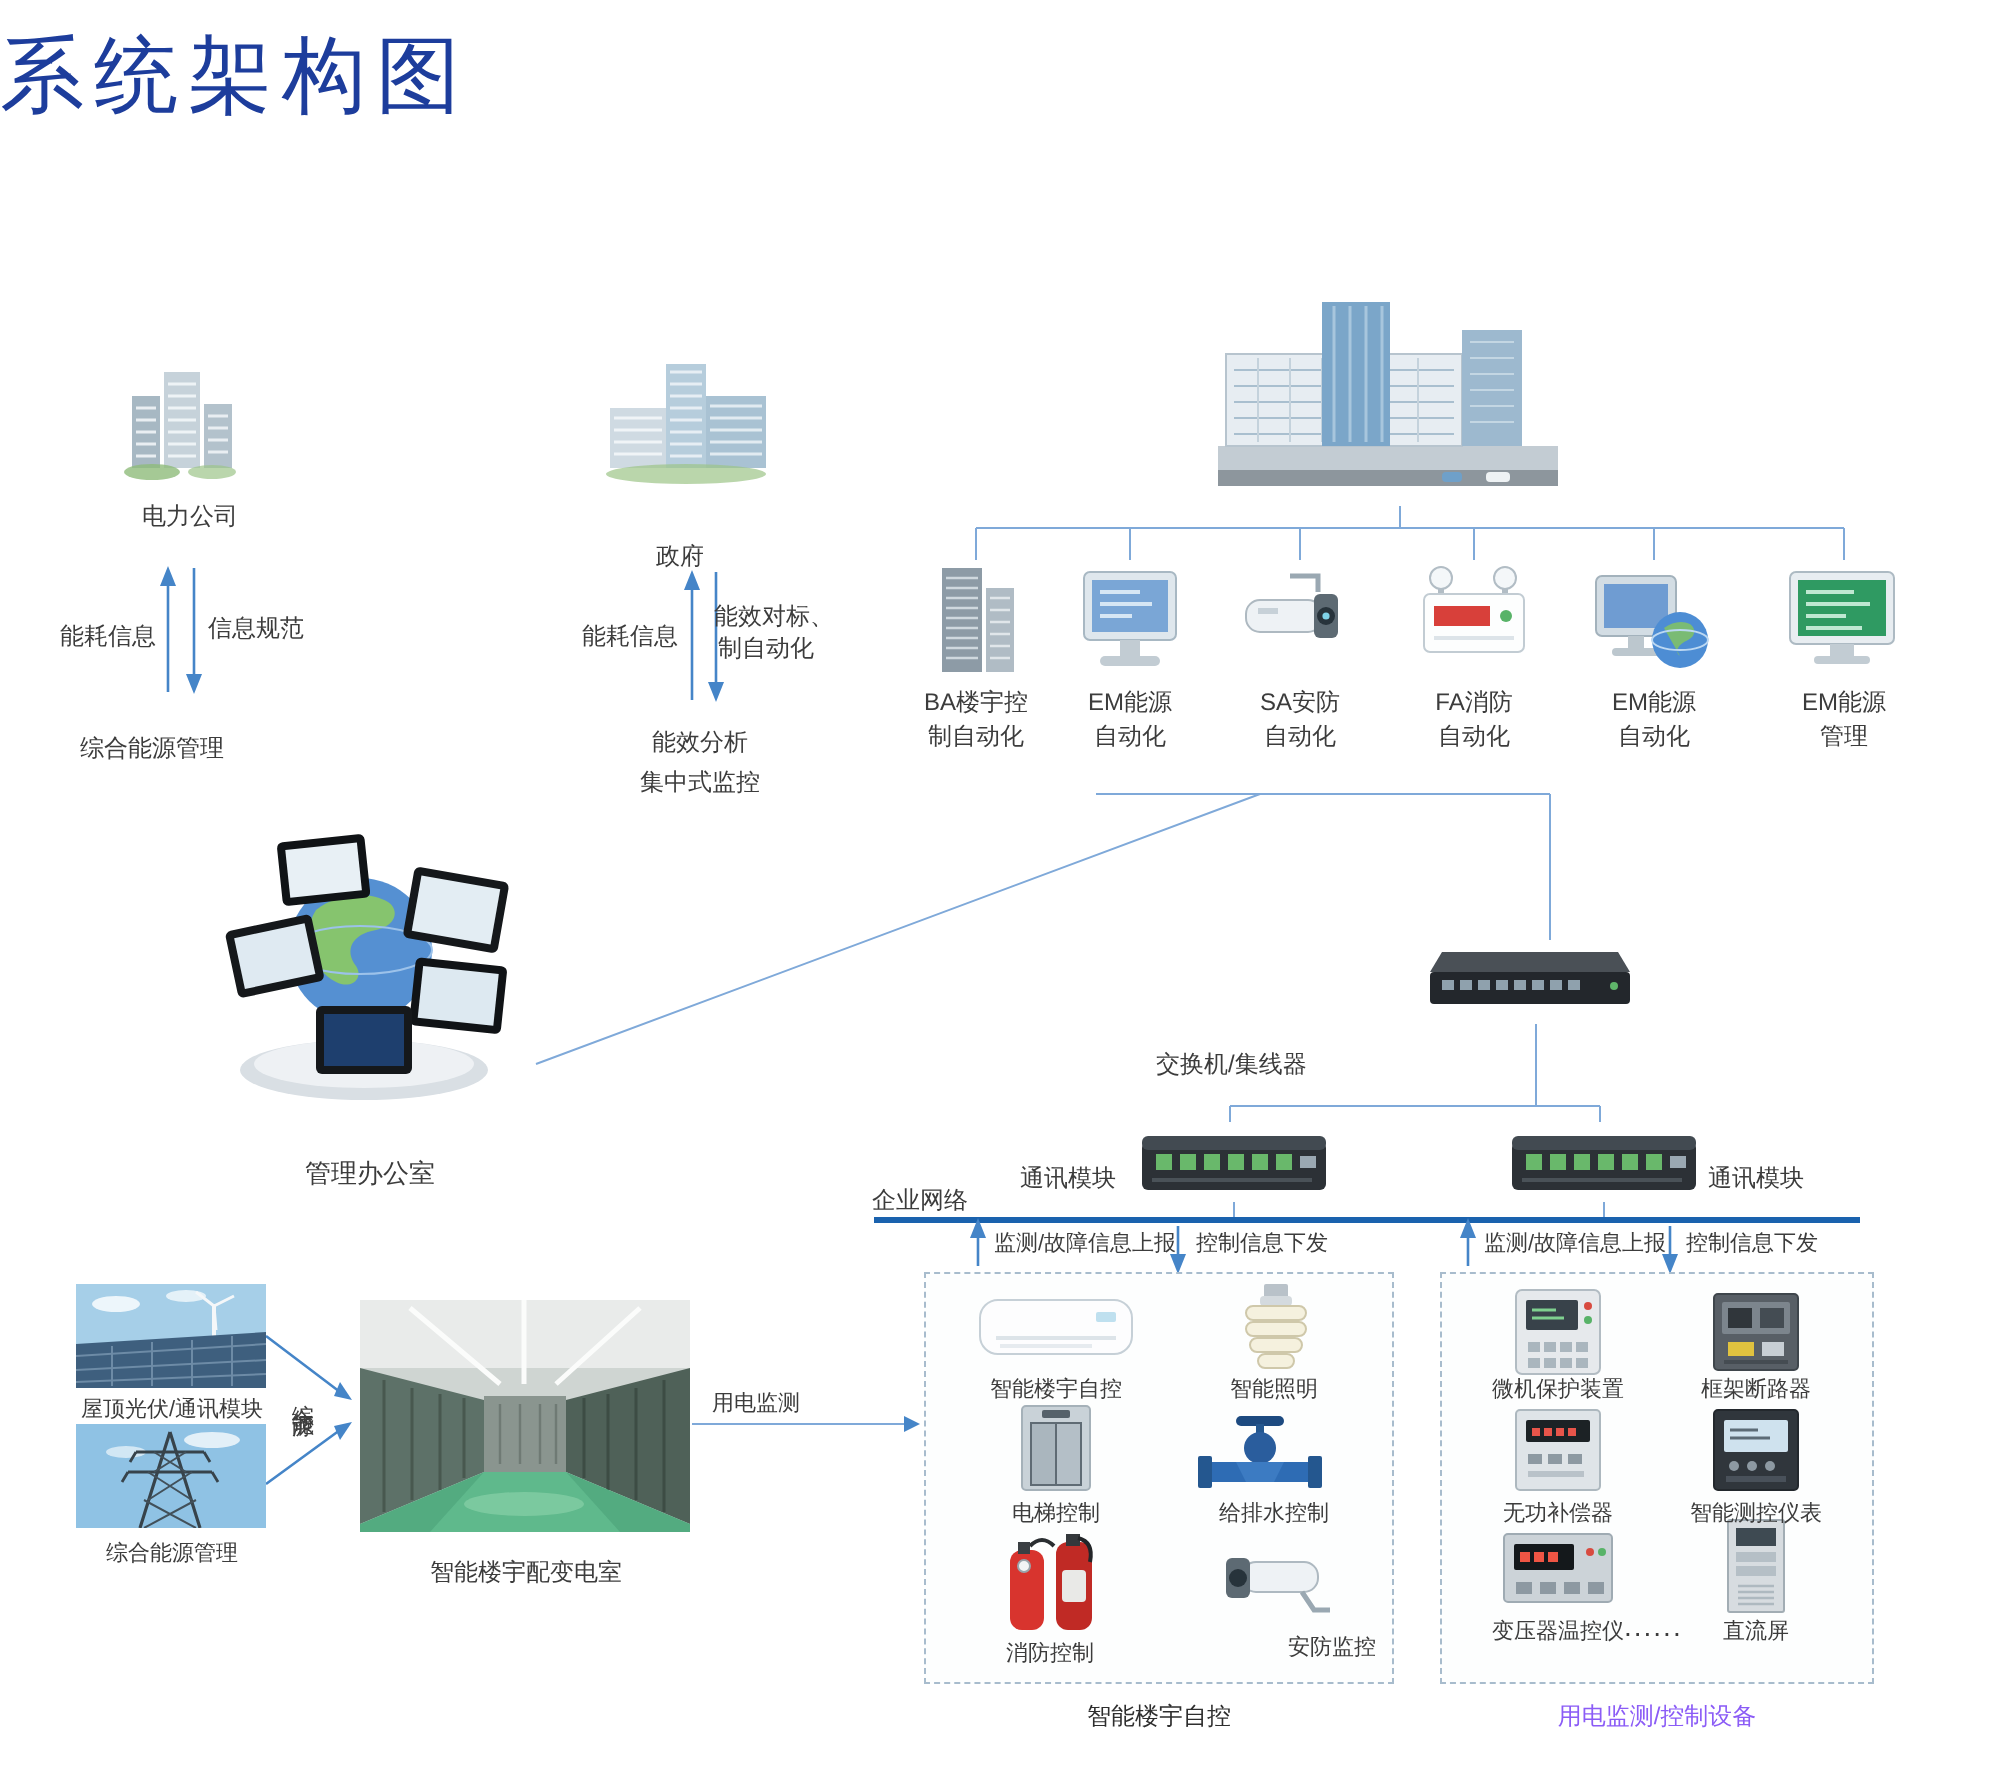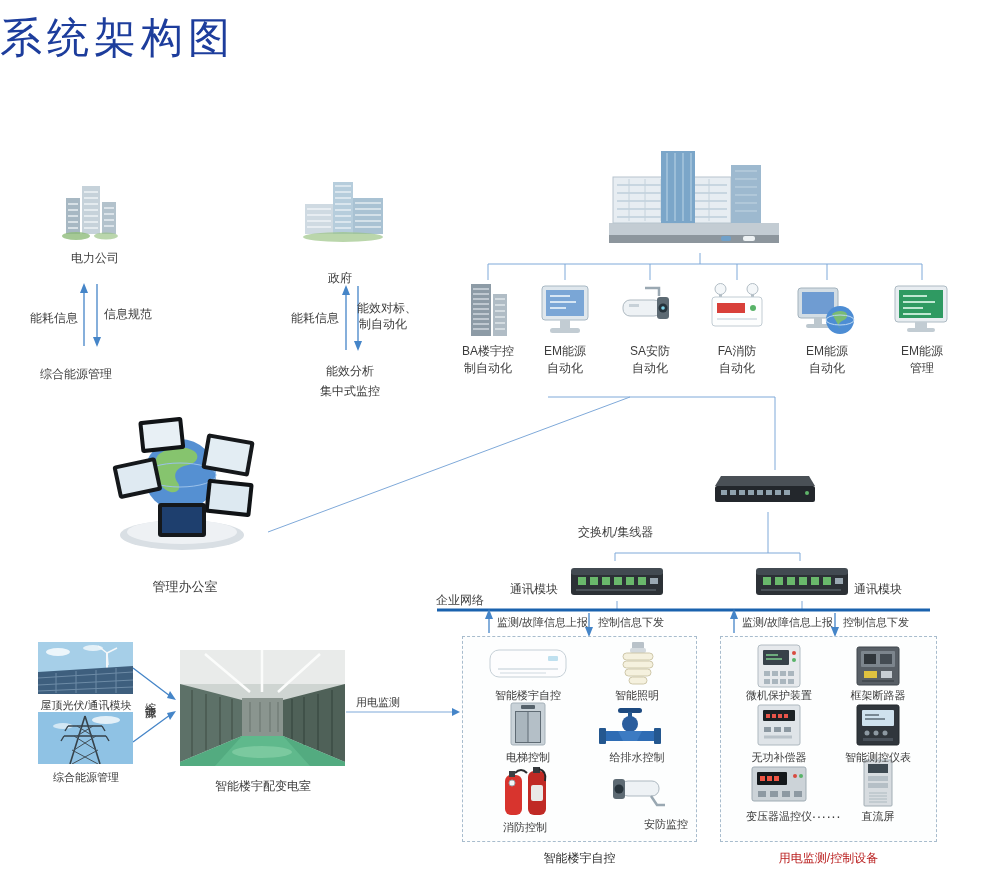--- a/index.html
+++ b/index.html
@@ -400,21 +400,21 @@
       <rect x="9" y="6" width="20" height="9" fill="#3e4a52"></rect>
       <rect x="9" y="18" width="20" height="5" fill="#b5bfc6"></rect>
       <rect x="9" y="25" width="20" height="5" fill="#b5bfc6"></rect>
       <path d="M10 35h18M10 38h18M10 41h18M10 44h18" stroke="#aeb9c0" stroke-width="1.2"></path>
     </svg>
   </div>
   <div class="lbl sm" style="left:861px;top:809px;width:34px">直流屏</div>
 
   <div class="lbl bold" style="left:812px;top:804px;font-size:14px;letter-spacing:1px">......</div>
 
-  <div class="lbl" style="left:720px;top:850px;width:217px;color:#b91c1c">用电监测/控制设备</div>
+  <div class="lbl" style="left:720px;top:850px;width:217px;color:#8b5cf6">用电监测/控制设备</div>
 
   <div class="abs" style="left:38px;top:642px;width:95px;height:52px">
     <svg viewBox="0 0 95 52" width="95" height="52">
       <rect width="95" height="52" fill="#a6cfe8"></rect>
       <ellipse cx="20" cy="10" rx="12" ry="4" fill="#ffffff" opacity="0.8"></ellipse>
       <ellipse cx="55" cy="6" rx="10" ry="3" fill="#ffffff" opacity="0.7"></ellipse>
       <rect x="68" y="10" width="2" height="18" fill="#f4f7f9"></rect>
       <path d="M69 11 l10 -5 M69 11 l-9 -7 M69 11 l1 12" stroke="#f4f7f9" stroke-width="1.5"></path>
       <polygon points="0,30 95,24 95,52 0,52" fill="#3e5f7e"></polygon>
       <path d="M0 36 L95 30 M0 43 L95 38 M0 49 L95 45" stroke="#6d8ba6" stroke-width="1"></path>

